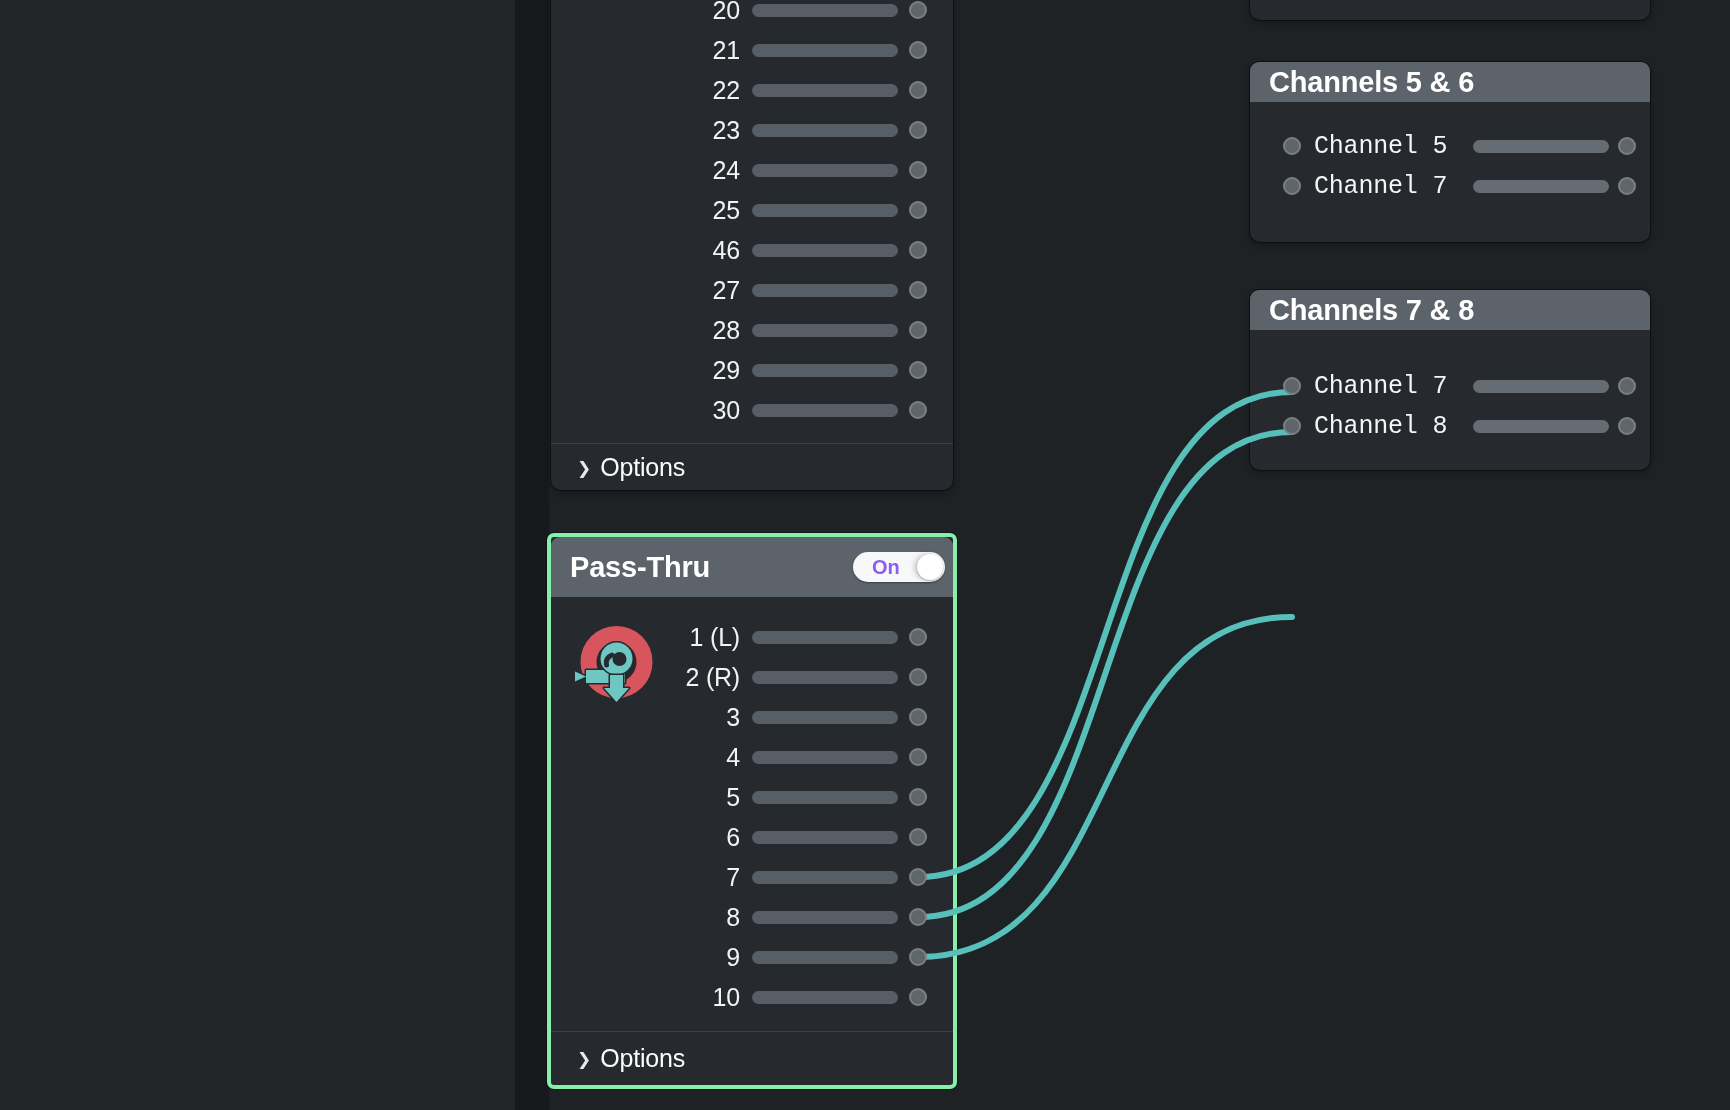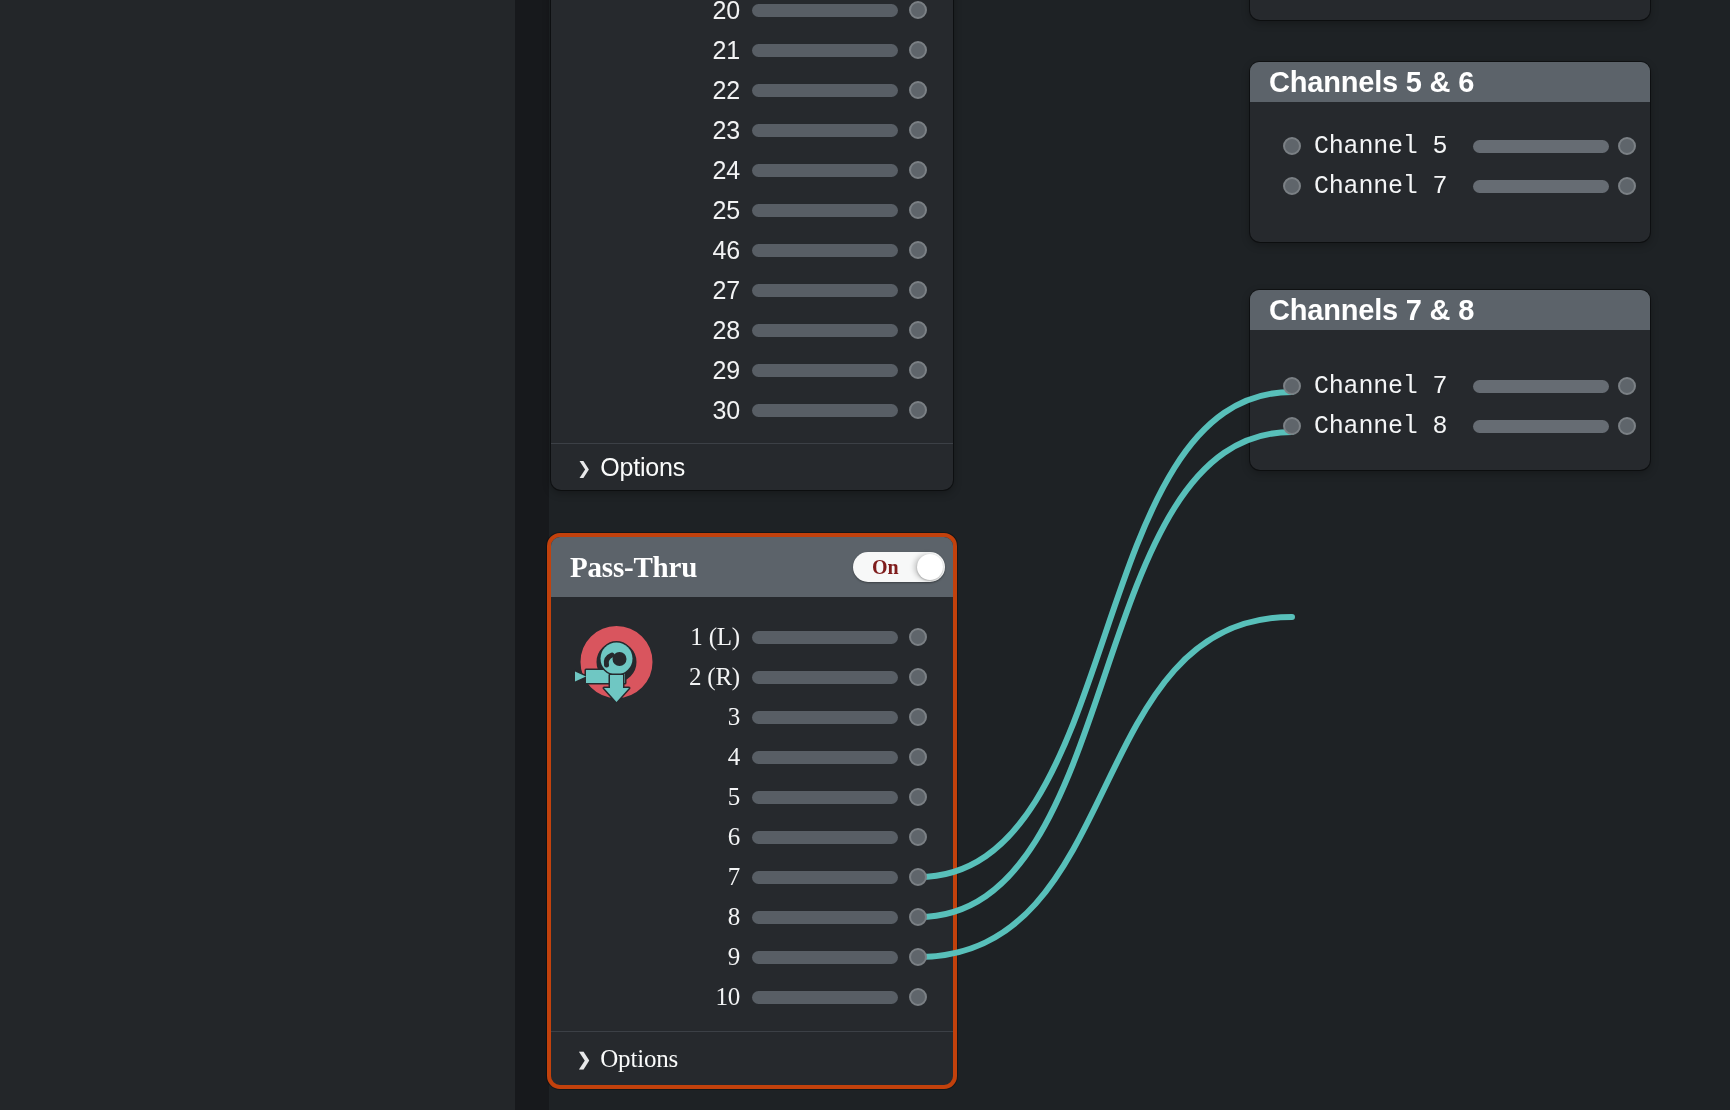--- a/index.html
+++ b/index.html
@@ -5,21 +5,21 @@
   html,body{margin:0;padding:0;background:#1e2225;}
   #app{position:relative;width:1730px;height:1110px;overflow:hidden;
        font-family:"Liberation Sans","DejaVu Sans",sans-serif;
        background:#1e2225;-webkit-font-smoothing:antialiased;}
   .sidebar{position:absolute;left:0;top:0;width:515px;height:1110px;background:#232629;}
   .gutter{position:absolute;left:515px;top:0;width:34px;height:1110px;background:#17191c;}
   .canvas{position:absolute;left:549px;top:0;right:0;bottom:0;}
 
   .block{position:absolute;background:#26292d;border-radius:10px;
          box-shadow:0 0 0 1px rgba(0,0,0,.45),0 3px 9px rgba(0,0,0,.30);}
-  .block.selected{background:#26292d;border:4px solid #c2410c;border-radius:13px;box-shadow:0 0 0 1px rgba(0,0,0,.3);font-family:Liberation Serif, serif;}
+  .block.selected{background:#26292d;border:4px solid #86efac;border-radius:7px;box-shadow:0 0 0 1px rgba(0,0,0,.3);}
   .hdr{height:40px;background:#5c636a;border-radius:9px 9px 0 0;display:flex;align-items:center;
        padding:0 8px 0 19px;box-sizing:border-box;}
   .selected .hdr{height:60px;}
   .hdr .title{color:#fff;font-size:29px;font-weight:700;letter-spacing:-.2px;}
 
   .rows{position:relative;}
   .row{display:flex;align-items:center;height:40px;box-sizing:border-box;}
   
   .l-row{padding-left:10px;}
   .l-row .num{width:179px;text-align:right;color:#f2f3f4;font-size:25px;font-weight:500;letter-spacing:-.2px;}
@@ -37,21 +37,21 @@
         background:#5f656b;border:2px solid #7b8085;flex:0 0 auto;}
 
   .opts{position:absolute;left:0;right:0;bottom:0;display:flex;align-items:center;
         border-top:1px solid #3c4046;padding-left:26px;box-sizing:border-box;border-radius:0 0 9px 9px;}
   .opts .chev{color:#e8e9ea;font-size:17px;font-weight:700;transform:translateY(1px);}
   .opts .olabel{margin-left:9px;color:#fafbfb;font-size:25px;font-weight:500;letter-spacing:-.2px;}
 
   .toggle{margin-left:auto;position:relative;width:92px;height:30px;border-radius:15px;
           background:#f7f8f8;box-shadow:0 1px 2px rgba(0,0,0,.35);cursor:default;}
   .toggle .on{position:absolute;left:19px;top:50%;transform:translateY(-50%);
-              font-size:20px;font-weight:700;color:#7f1d1d;}
+              font-size:20px;font-weight:700;color:#8b5cf6;}
   .toggle .knob{position:absolute;right:2px;top:2px;width:26px;height:26px;border-radius:50%;
                 background:#fff;box-shadow:-3px 0 5px rgba(0,0,0,.18),0 1px 2px rgba(0,0,0,.25);}
 
   .pticon{position:absolute;left:24px;top:88px;width:80px;height:80px;}
 
   #cables{position:absolute;left:0;top:0;width:1730px;height:1110px;z-index:20;pointer-events:none;}
 </style>
 </head>
 <body>
 

